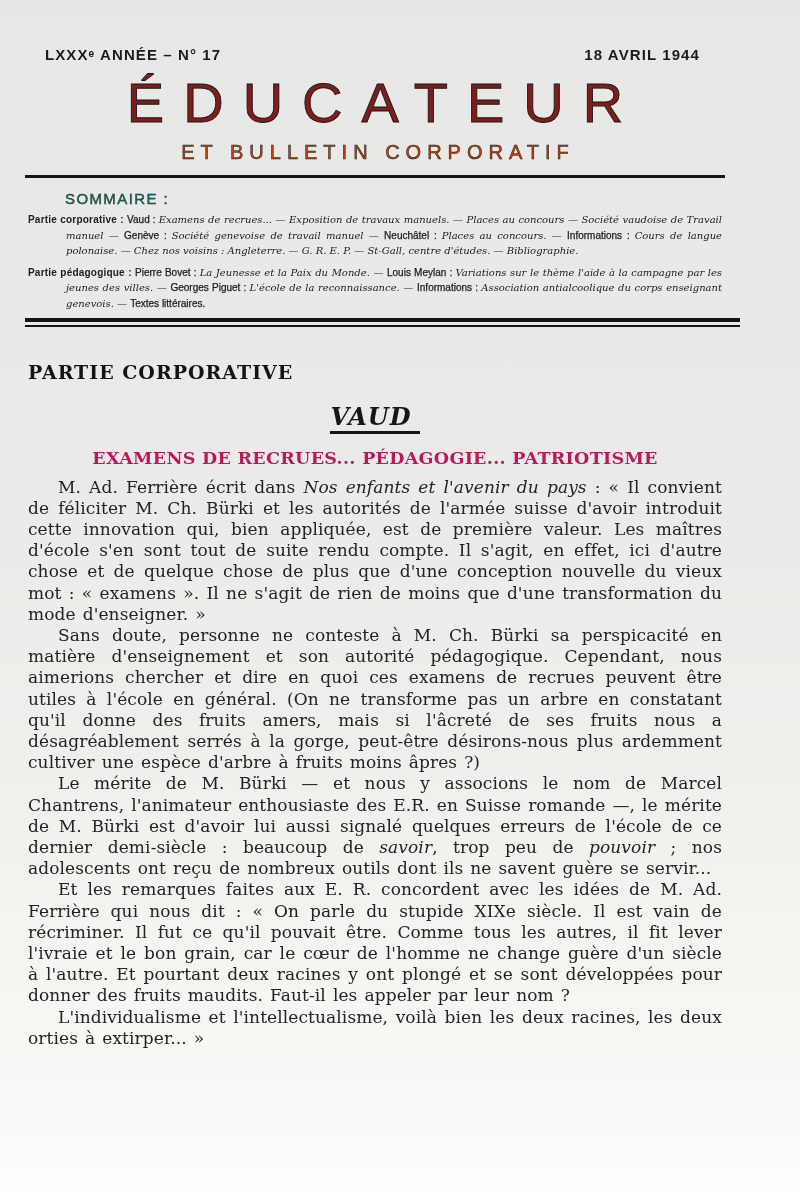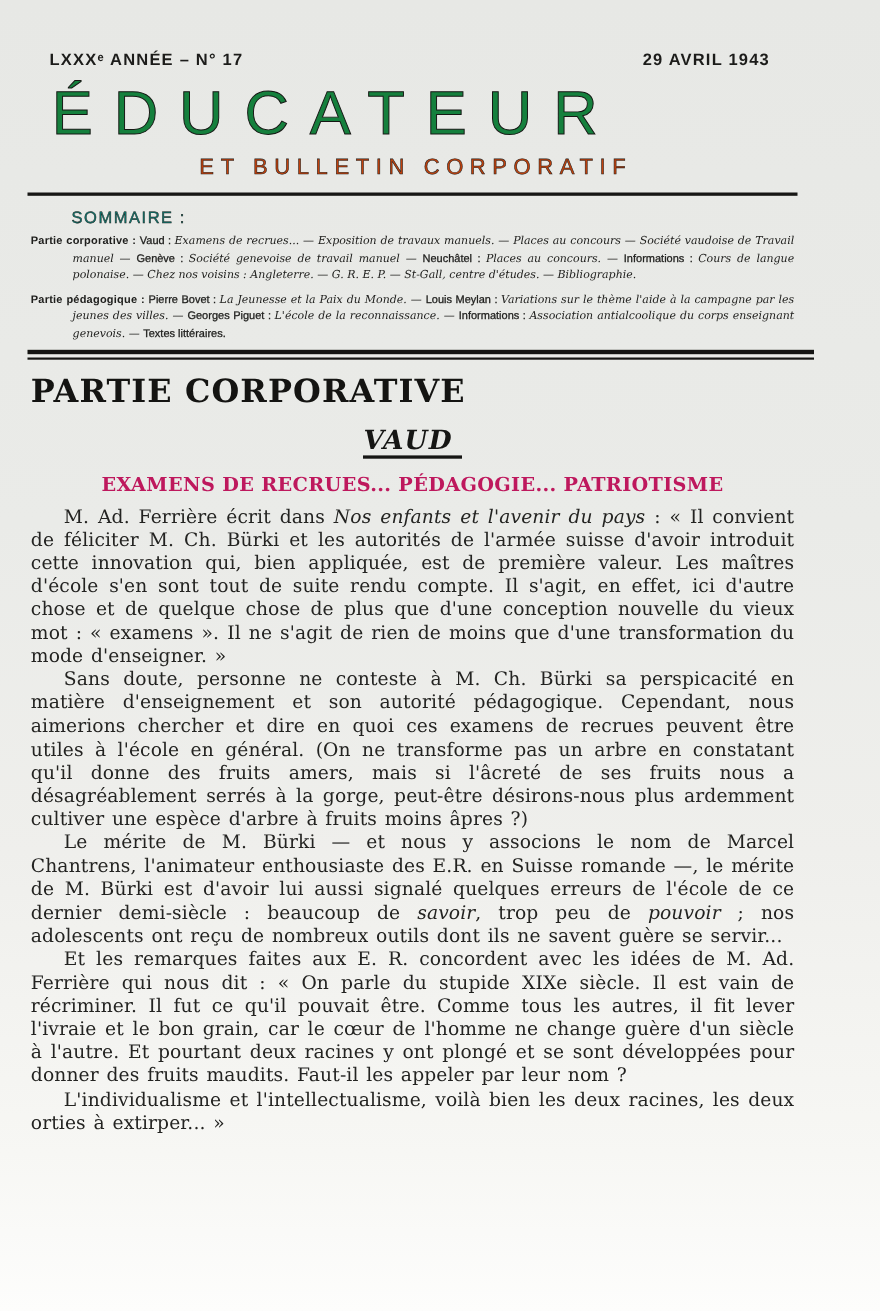--- a/index.html
+++ b/index.html
@@ -16,24 +16,24 @@
 
   
   .issue-line {
     display: flex; justify-content: space-between; align-items: flex-start;
     padding-top: 46px; margin-left: 17px; width: 655px;
     font-family: "Liberation Sans", "DejaVu Sans", sans-serif;
     font-weight: bold; font-size: 15px; letter-spacing: 1.1px; color: #1c1c1a;
     line-height: 18px;
   }
   .pub-title {
-    margin-top: 10px; width: 694px; text-align: left;
+    margin-top: 10px; width: 694px; text-align: center;
     font-family: "Liberation Sans", "DejaVu Sans", sans-serif;
     font-size: 56px; line-height: 58px; font-weight: normal;
-    letter-spacing: 19px; text-indent: 19px; color: #15803d;
+    letter-spacing: 19px; text-indent: 19px; color: #7f1d1d;
     -webkit-text-stroke: 0.9px #161614;
   }
   .pub-subtitle {
     margin-top: 7px; width: 694px; text-align: center;
     font-family: "Liberation Sans", "DejaVu Sans", sans-serif;
     font-size: 20px; line-height: 27px; letter-spacing: 6px; text-indent: 6px;
     color: #c2410c; -webkit-text-stroke: 0.5px #1c1c1a;
   }
   .rule-single { margin: 9px 0 0 -3px; width: 700px; height: 3px; background: #171715; }
 
@@ -55,23 +55,23 @@
   .seg-i { font-family: "DejaVu Serif", "Liberation Serif", serif; font-style: italic; }
   .seg-p { font-family: "DejaVu Serif", "Liberation Serif", serif; }
 
   .rule-double {
     margin: 6px 0 0 -3px; width: 715px; height: 9px;
     border-top: 4px solid #141412; border-bottom: 2px solid #141412;
   }
 
   
   .section-title {
-    margin-top: 13px;
+    margin-top: 30px;
     font-family: "DejaVu Serif", "Liberation Serif", serif;
-    font-size: 29px; line-height: 31px; font-weight: bold;
+    font-size: 19px; line-height: 31px; font-weight: bold;
     letter-spacing: 1px; color: #141412;
   }
   .region-heading { margin-top: 14px; text-align: center; }
   .region-underline {
     display: inline-block;
     font-family: "DejaVu Serif", "Liberation Serif", serif;
     font-size: 24px; line-height: 26px; font-weight: bold; font-style: italic;
     letter-spacing: 1px; color: #161614;
     border-bottom: 3px solid #161614; padding: 0 8px 1px 0;
   }
@@ -90,21 +90,21 @@
   }
 </style>
 </head>
 <body>
 
 <div class="page">
 
   <header>
     <div class="issue-line">
       <span>LXXXᵉ ANNÉE – N° 17</span>
-      <span>29 AVRIL 1943</span>
+      <span>18 AVRIL 1944</span>
     </div>
     <div class="pub-title">ÉDUCATEUR</div>
     <div class="pub-subtitle">ET BULLETIN CORPORATIF</div>
   </header>
 
   <div class="rule-single"></div>
 
   <section>
     <div class="sommaire-heading">SOMMAIRE :</div>
     <p class="sommaire-entry"><span class="seg-b">Partie corporative : </span><span class="seg-n">Vaud : </span><span class="seg-i">Examens de recrues... — Exposition de travaux manuels. — Places au concours — Société vaudoise de Travail manuel — </span><span class="seg-n">Genève : </span><span class="seg-i">Société genevoise de travail manuel — </span><span class="seg-n">Neuchâtel : </span><span class="seg-i">Places au concours. — </span><span class="seg-n">Informations : </span><span class="seg-i">Cours de langue polonaise. — Chez nos voisins : Angleterre. — G. R. E. P. — St-Gall, centre d'études. — Bibliographie.</span></p>

